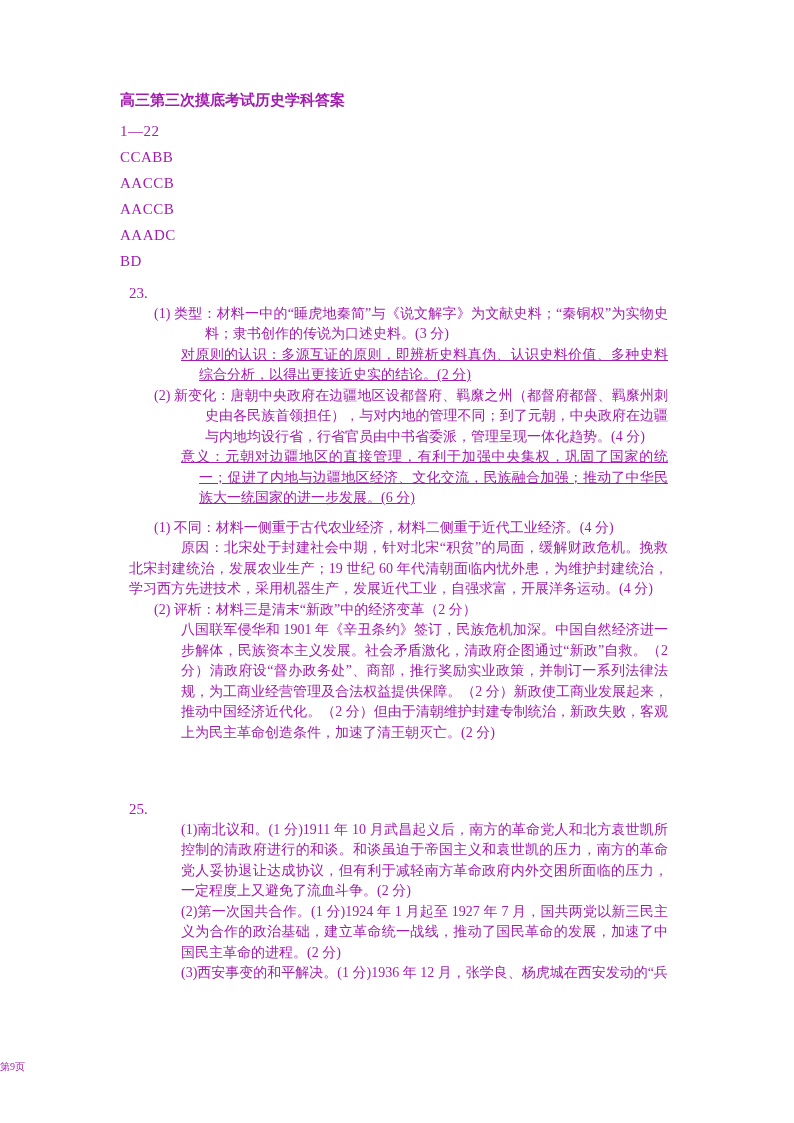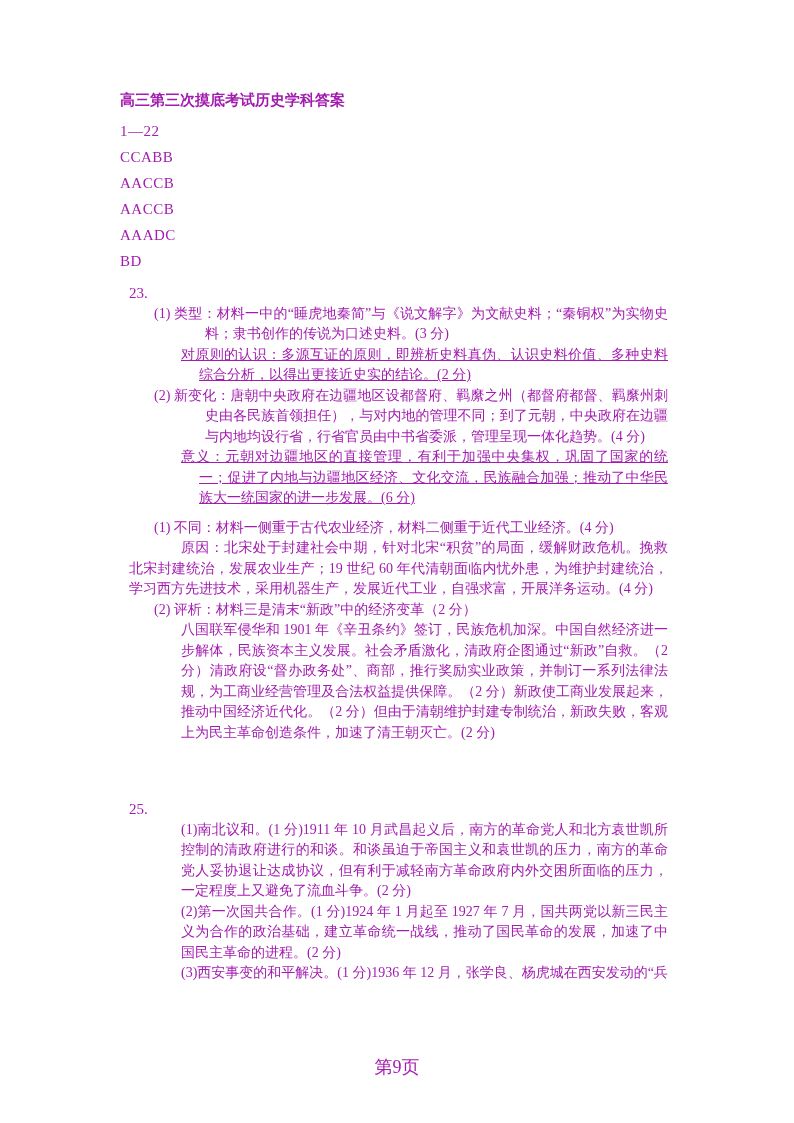--- a/index.html
+++ b/index.html
@@ -52,22 +52,21 @@
   
   .hang-c { text-indent: 52px; }
   
   .block-ind { padding-left: 52px; }
   .q25 { margin-top: 56px; }
   .footer {
     position: absolute;
     bottom: 46px;
     left: 0;
     width: 100%;
-    text-align: center;
-    font-size: 18px;
+    font-size: 10px;
     line-height: 20px;
   }
 </style>
 </head>
 <body>
 
 <div class="page">
   <div class="content">
 
     <div class="doc-title">高三第三次摸底考试历史学科答案</div>

